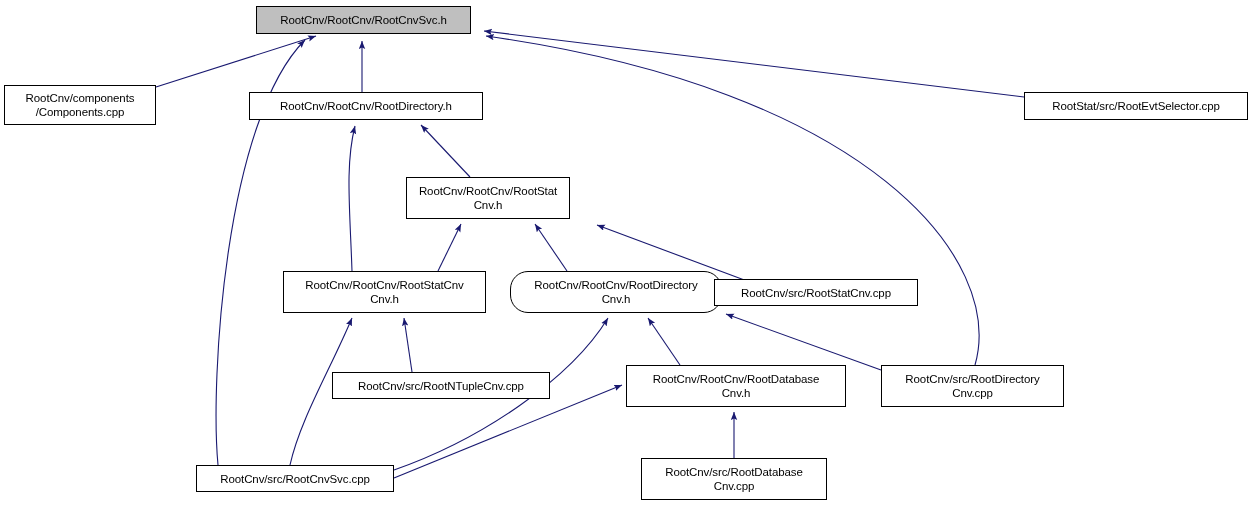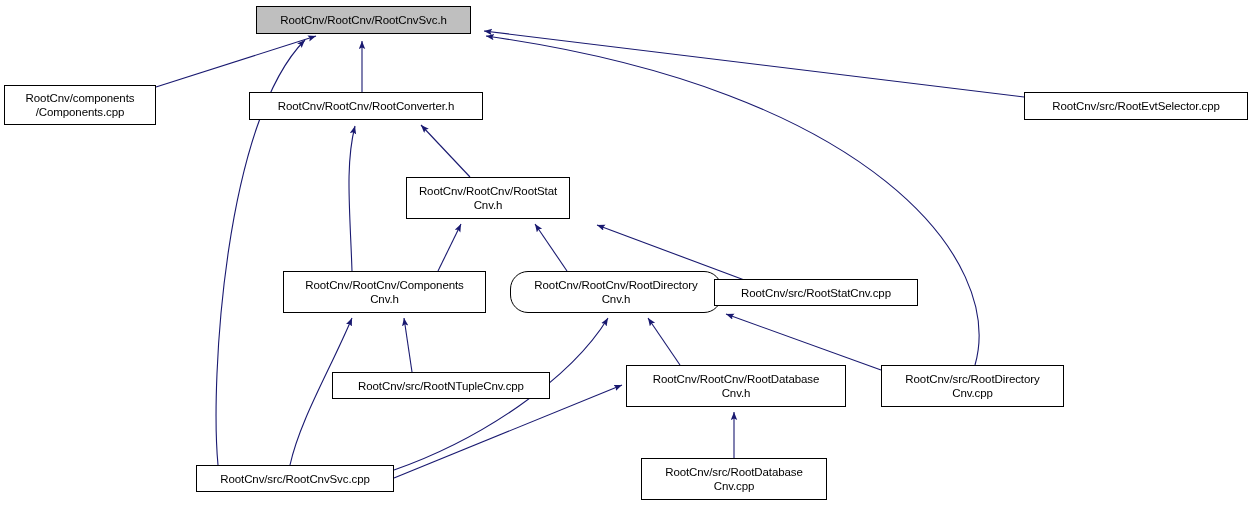--- a/index.html
+++ b/index.html
@@ -78,25 +78,25 @@
         <path d="M881,370 L726,314" fill="none" stroke="#191970" stroke-width="1.1" marker-end="url(#arrowhead)"></path>
         <path d="M394,478 L622,385" fill="none" stroke="#191970" stroke-width="1.1" marker-end="url(#arrowhead)"></path>
         <path d="M734,458 L734,412" fill="none" stroke="#191970" stroke-width="1.1" marker-end="url(#arrowhead)"></path>
       </g>
   </svg>
 
   <div id="nodes-group">
       <div class="node highlight" style="left: 256px; top: 6px; width: 215px; height: 28px; border-color: rgb(0, 0, 0); background: rgb(191, 191, 191); color: rgb(0, 0, 0);"><span class="node-label">RootCnv/RootCnv/RootCnvSvc.h</span></div>
       <div class="node" style="left: 4px; top: 85px; width: 152px; height: 40px; border-color: rgb(0, 0, 0); background: rgb(255, 255, 255); color: rgb(0, 0, 0);"><span class="node-label">RootCnv/components
 /Components.cpp</span></div>
-      <div class="node" style="left: 249px; top: 92px; width: 234px; height: 28px; border-color: rgb(0, 0, 0); background: rgb(255, 255, 255); color: rgb(0, 0, 0);"><span class="node-label">RootCnv/RootCnv/RootConverter.h</span></div>
-      <div class="node" style="left: 1024px; top: 92px; width: 224px; height: 28px; border-color: rgb(0, 0, 0); background: rgb(255, 255, 255); color: rgb(0, 0, 0);"><span class="node-label">RootCnv/src/RootEvtSelector.cpp</span></div>
+      <div class="node" style="left: 249px; top: 92px; width: 234px; height: 28px; border-color: rgb(0, 0, 0); background: rgb(255, 255, 255); color: rgb(0, 0, 0);"><span class="node-label">RootCnv/RootCnv/RootDirectory.h</span></div>
+      <div class="node" style="left: 1024px; top: 92px; width: 224px; height: 28px; border-color: rgb(0, 0, 0); background: rgb(255, 255, 255); color: rgb(0, 0, 0);"><span class="node-label">RootStat/src/RootEvtSelector.cpp</span></div>
       <div class="node" style="left: 406px; top: 177px; width: 164px; height: 42px; border-color: rgb(0, 0, 0); background: rgb(255, 255, 255); color: rgb(0, 0, 0);"><span class="node-label">RootCnv/RootCnv/RootStat
 Cnv.h</span></div>
-      <div class="node" style="left: 283px; top: 271px; width: 203px; height: 42px; border-color: rgb(0, 0, 0); background: rgb(255, 255, 255); color: rgb(0, 0, 0);"><span class="node-label">RootCnv/RootCnv/Components
+      <div class="node" style="left: 283px; top: 271px; width: 203px; height: 42px; border-color: rgb(0, 0, 0); background: rgb(255, 255, 255); color: rgb(0, 0, 0);"><span class="node-label">RootCnv/RootCnv/RootStatCnv
 Cnv.h</span></div>
       <div class="node" style="left: 510px; top: 271px; width: 212px; height: 42px; border-color: rgb(0, 0, 0); background: rgb(255, 255, 255); color: rgb(0, 0, 0); border-radius: 18px;"><span class="node-label">RootCnv/RootCnv/RootDirectory
 Cnv.h</span></div>
       <div class="node" style="left: 714px; top: 279px; width: 204px; height: 27px; border-color: rgb(0, 0, 0); background: rgb(255, 255, 255); color: rgb(0, 0, 0);"><span class="node-label">RootCnv/src/RootStatCnv.cpp</span></div>
       <div class="node" style="left: 332px; top: 372px; width: 218px; height: 27px; border-color: rgb(0, 0, 0); background: rgb(255, 255, 255); color: rgb(0, 0, 0);"><span class="node-label">RootCnv/src/RootNTupleCnv.cpp</span></div>
       <div class="node" style="left: 626px; top: 365px; width: 220px; height: 42px; border-color: rgb(0, 0, 0); background: rgb(255, 255, 255); color: rgb(0, 0, 0);"><span class="node-label">RootCnv/RootCnv/RootDatabase
 Cnv.h</span></div>
       <div class="node" style="left: 881px; top: 365px; width: 183px; height: 42px; border-color: rgb(0, 0, 0); background: rgb(255, 255, 255); color: rgb(0, 0, 0);"><span class="node-label">RootCnv/src/RootDirectory
 Cnv.cpp</span></div>
       <div class="node" style="left: 196px; top: 465px; width: 198px; height: 27px; border-color: rgb(0, 0, 0); background: rgb(255, 255, 255); color: rgb(0, 0, 0);"><span class="node-label">RootCnv/src/RootCnvSvc.cpp</span></div>

